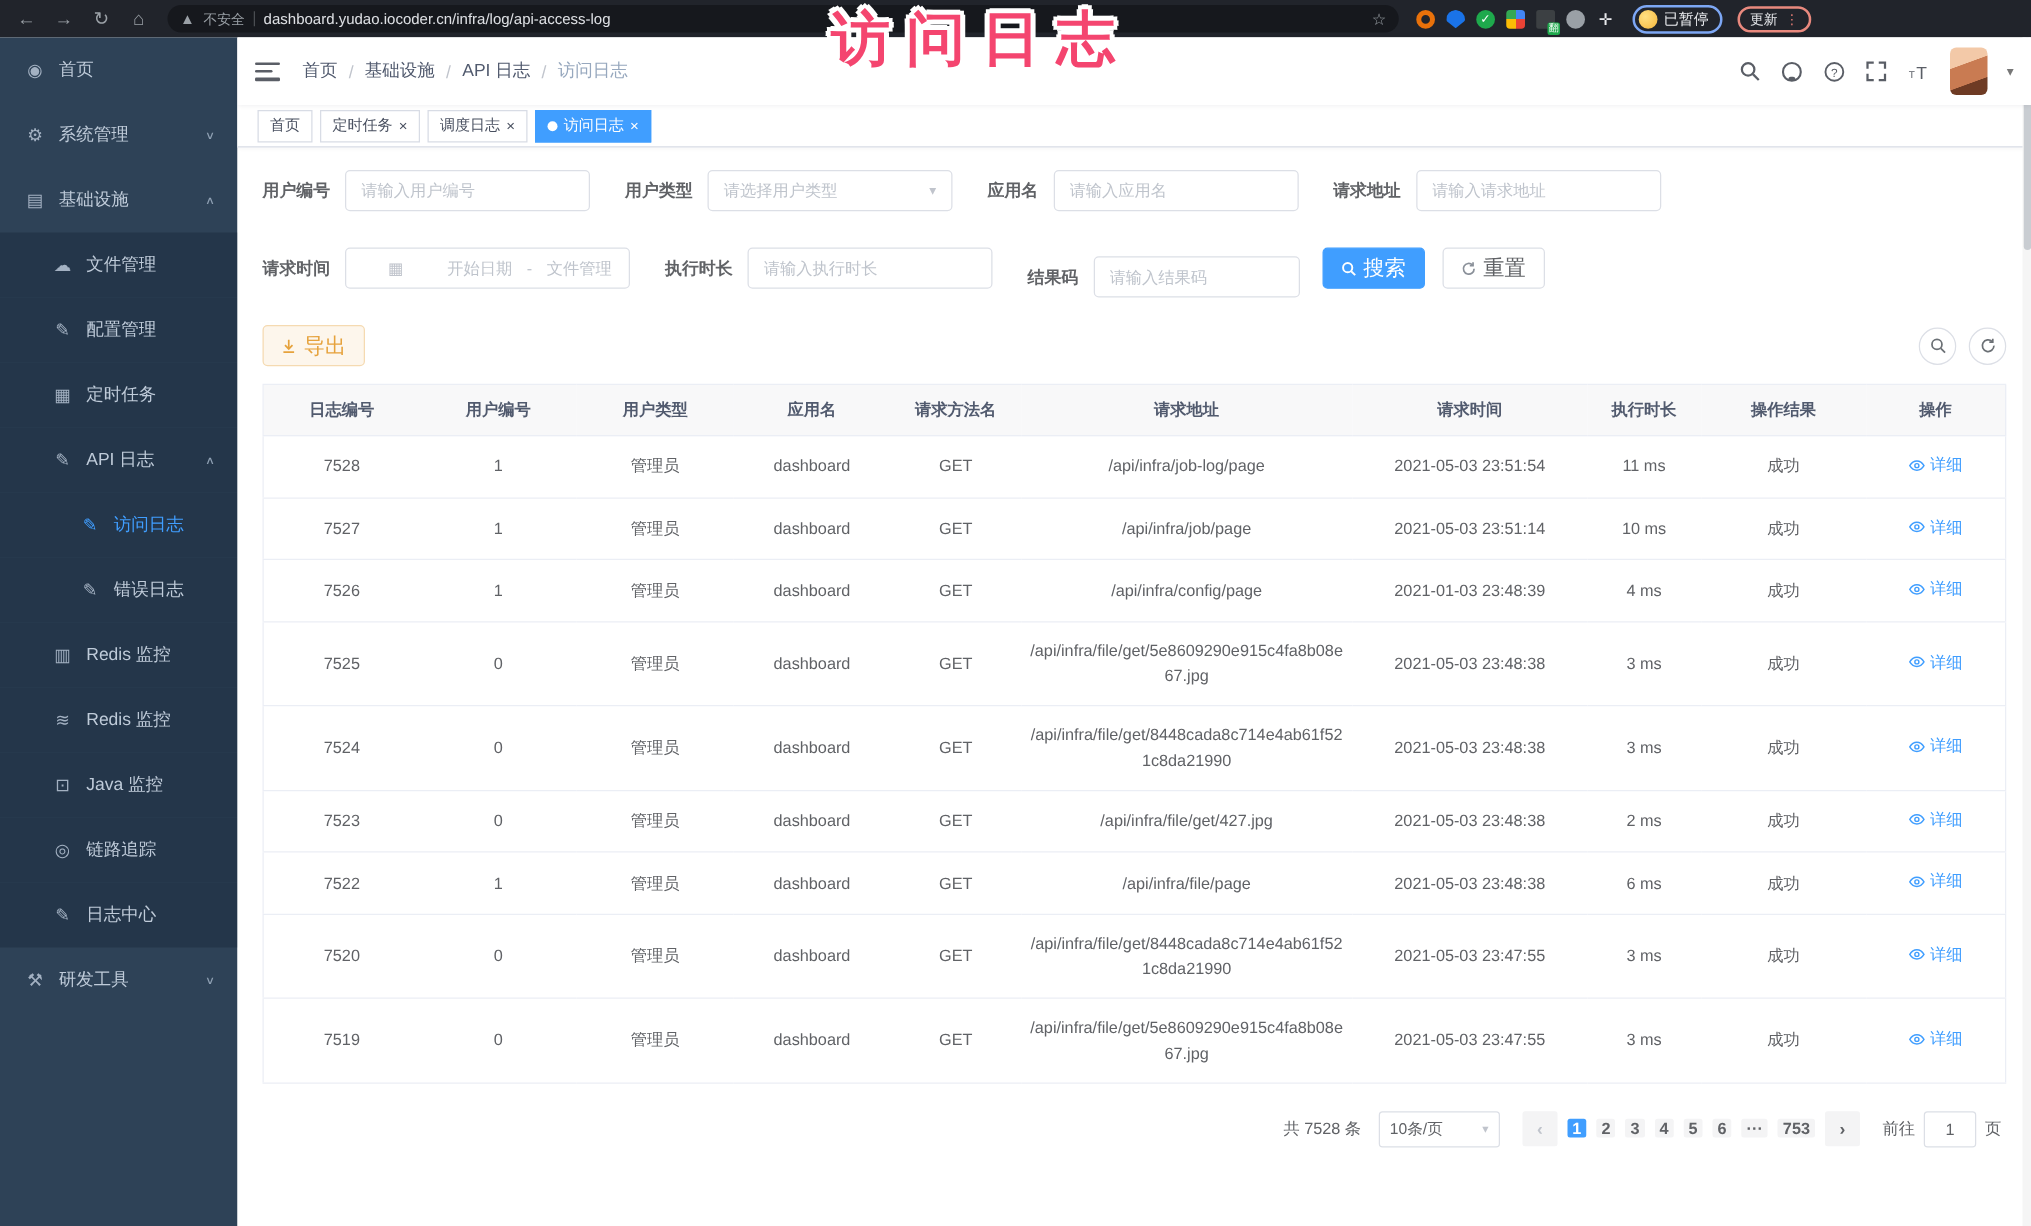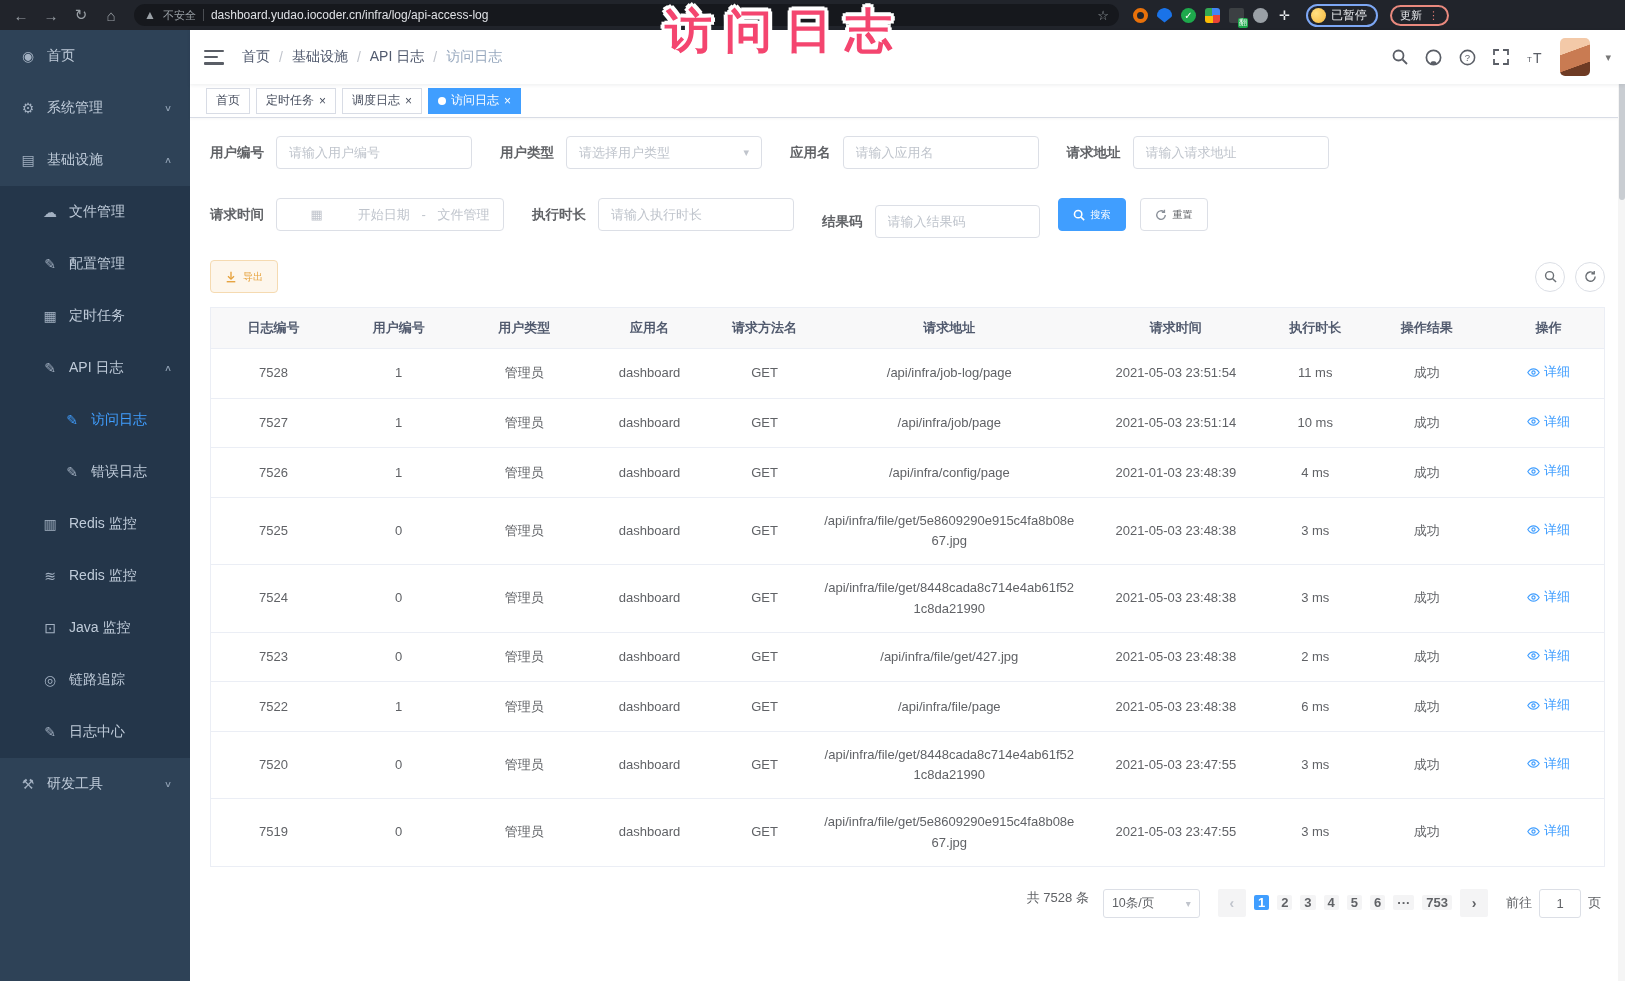--- a/index.html
+++ b/index.html
@@ -104,21 +104,21 @@
   .f-input::placeholder { color:#bfc4cc; }
   .f-select { width:196px; height:33px; border:1px solid #dcdfe6; border-radius:4px; display:flex;
               align-items:center; padding:0 12px; color:#bfc4cc; cursor:pointer; justify-content:space-between; }
   .f-select .sel-caret { color:#c0c4cc; font-size:11px; }
   .daterange { width:228px; height:33px; border:1px solid #dcdfe6; border-radius:4px; display:flex;
                align-items:center; padding:0 10px; gap:8px; color:#bfc4cc; }
   .daterange .cal { font-size:13px; color:#c0c4cc; }
   .daterange span { flex:1; text-align:center; }
   .daterange .dr-sep { flex:0 0 auto; color:#bfc4cc; }
   .btn { height:33px; border-radius:4px; border:1px solid #dcdfe6; background:#fff; color:#606266;
-         font-size:10px; padding:0 14px; display:inline-flex; align-items:center; gap:6px; cursor:pointer;
+         font-size:17px; padding:0 14px; display:inline-flex; align-items:center; gap:6px; cursor:pointer;
          font-family:"Liberation Sans", sans-serif; }
   .btn-primary { background:#409eff; border-color:#409eff; color:#fff; }
   .btn-warn-plain { background:#fdf6ec; border-color:#f5dab1; color:#e6a23c; }
   .btn svg { display:block; }
 
   .toolbar-row { display:flex; align-items:center; margin-bottom:14px; }
   .toolbar-right { margin-left:auto; display:flex; gap:10px; }
   .circle-btn { width:30px; height:30px; border-radius:50%; border:1px solid #dcdfe6; background:#fff;
                 display:flex; align-items:center; justify-content:center; color:#6b7075; cursor:pointer; }
 
@@ -126,21 +126,21 @@
   .log-table { width:100%; border-collapse:collapse; table-layout:fixed; font-size:13px;
                border-left:1px solid #ebeef5; border-right:1px solid #ebeef5; }
   .log-table th { background:#f8f8f9; color:#515a6e; font-weight:600; padding:11px 4px;
                   border-top:1px solid #ebeef5; border-bottom:1px solid #ebeef5; text-align:center; }
   .log-table td { color:#606266; padding:13px 6px; border-bottom:1px solid #ebeef5; text-align:center;
                   word-break:break-all; line-height:1.55; }
   .action-link { color:#409eff; cursor:pointer; display:inline-flex; align-items:center; gap:4px; }
   .action-link svg { display:block; }
 
   
-  .pagination { display:flex; justify-content:flex-end; gap:14px; padding:22px 4px 0; color:#606266; }
+  .pagination { display:flex; align-items:center; justify-content:flex-end; gap:14px; padding:22px 4px 0; color:#606266; }
   .pg-total { font-size:13px; }
   .pg-size { width:97px; height:29px; border:1px solid #dcdfe6; border-radius:3px; display:flex; align-items:center;
              justify-content:space-between; padding:0 8px; color:#606266; font-size:12.5px; cursor:pointer; }
   .pg-size .sel-caret { color:#c0c4cc; font-size:10px; }
   .pager { display:flex; align-items:center; }
   .pg-btn { min-width:28px; height:28px; line-height:28px; text-align:center; background:#f4f4f5; color:#606266;
             border-radius:2px; margin:0 4px; font-weight:600; font-size:13px; cursor:pointer; padding:0 4px; }
   .pg-btn.active { background:#409eff; color:#fff; }
   .pg-btn.nav { font-size:14px; }
   .pg-btn.prev { color:#c0c4cc; }

